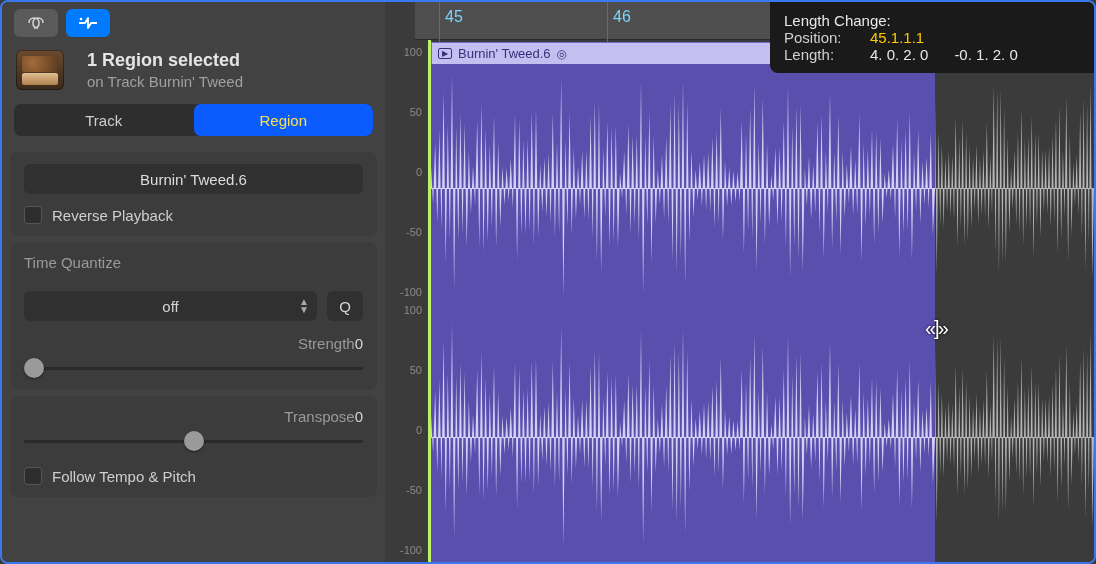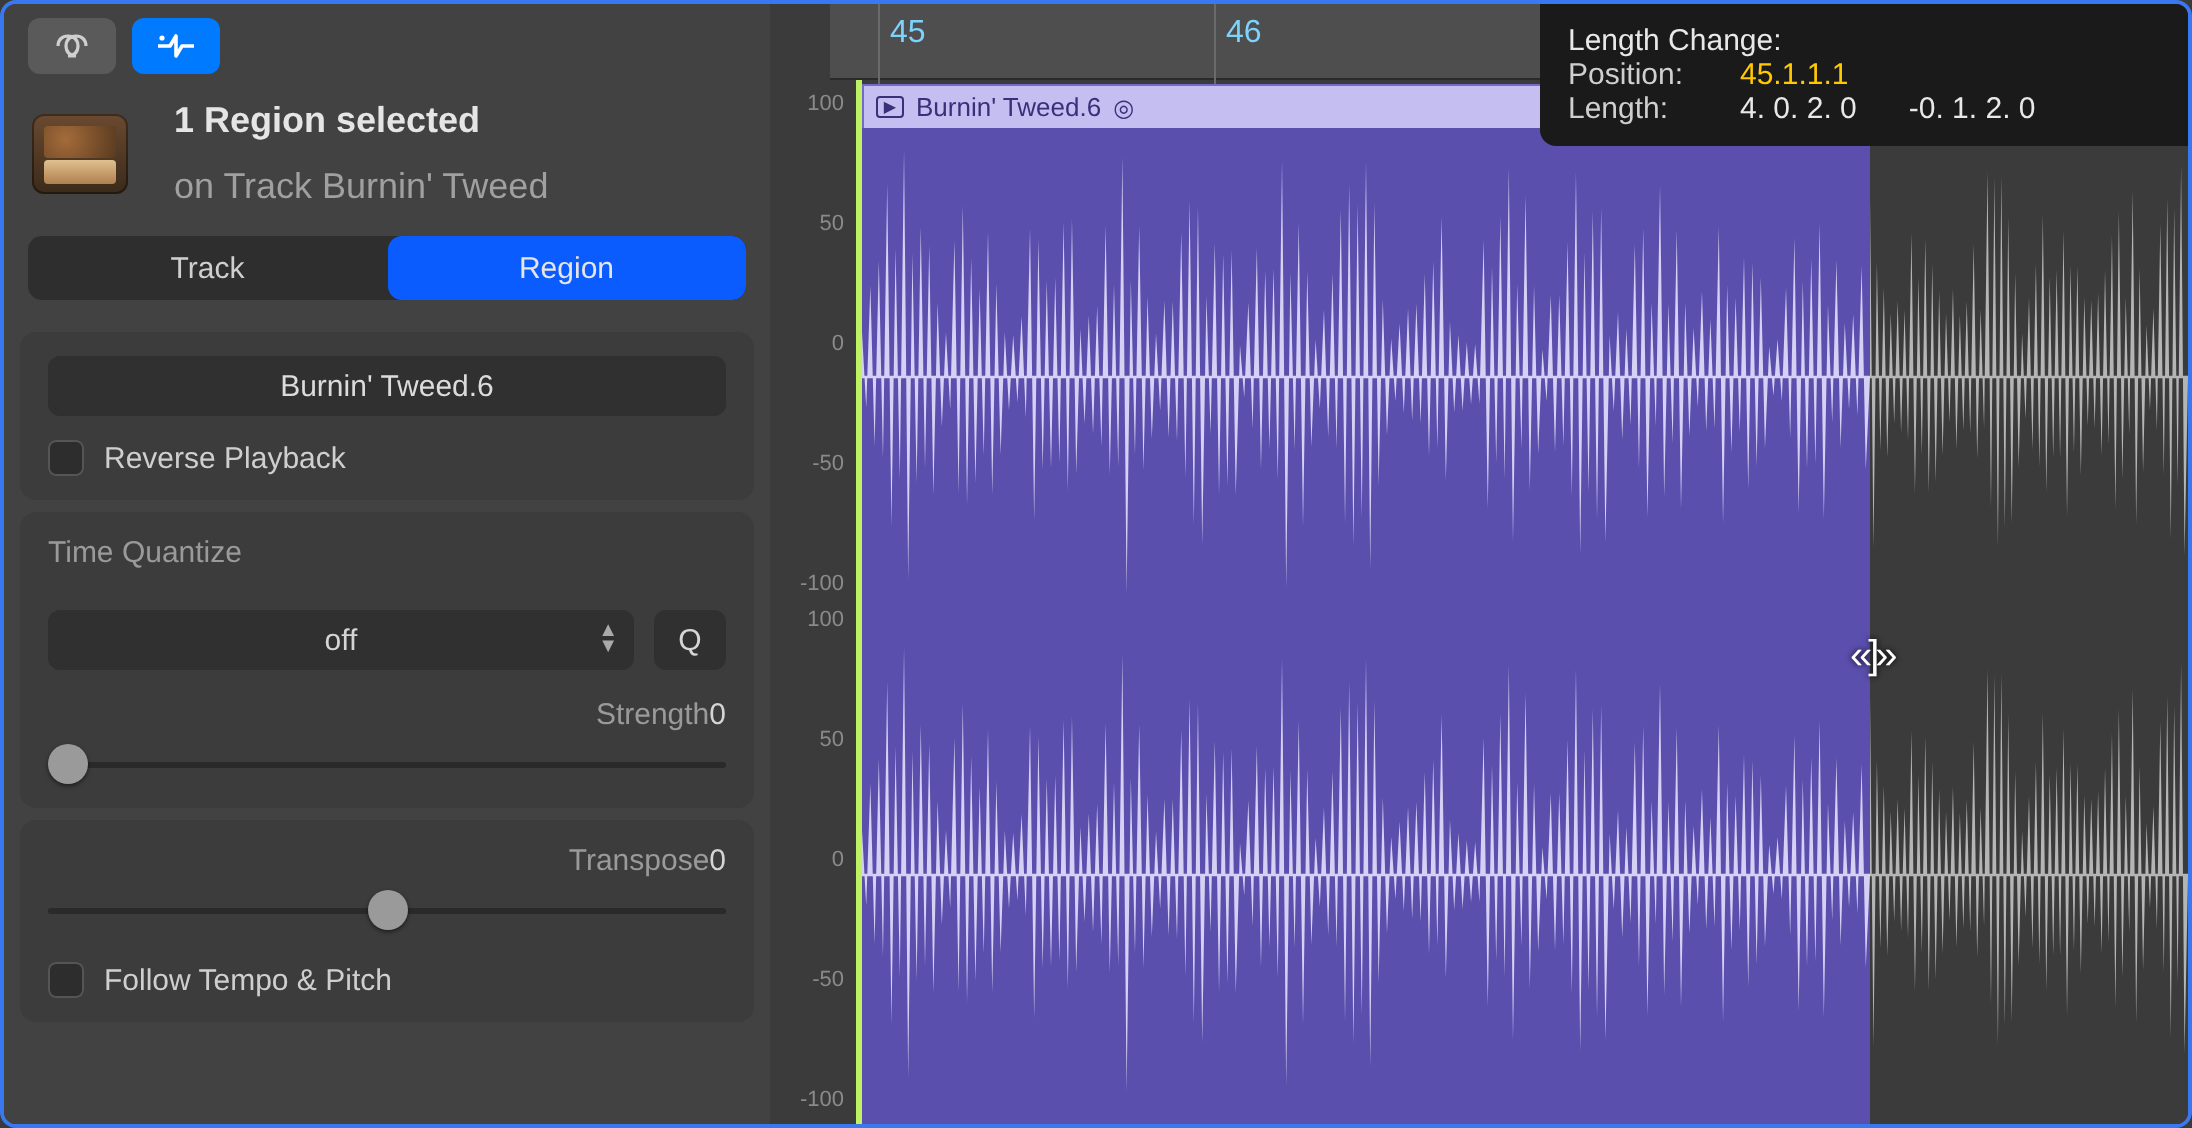--- a/index.html
+++ b/index.html
@@ -7,24 +7,24 @@
 .root{display:flex;width:1096px;height:564px;border:2px solid #3a78f2;border-radius:8px;overflow:hidden}
 .inspector{width:383px;height:100%;background:#424242;display:flex;flex-direction:column}
 .topbar{height:42px;display:flex;align-items:center;gap:8px;padding-left:12px}
 .loop-btn{width:44px;height:28px;border-radius:6px;background:#5a5a5a;display:flex;align-items:center;justify-content:center}
 .catch-btn{width:44px;height:28px;border-radius:6px;background:#007aff;display:flex;align-items:center;justify-content:center}
 .hdr{display:flex;align-items:center;gap:23px;padding:6px 14px 14px 14px}
 .trackimg{width:48px;height:40px;border-radius:6px;background:linear-gradient(#6a4a30,#3a2a1a);position:relative;overflow:hidden;box-shadow:inset 0 0 0 1px rgba(0,0,0,.4)}
 .trackimg::before{content:"";position:absolute;inset:6px 6px 18px 6px;background:radial-gradient(circle at 30% 40%,#a46b3a,#5a3b20);border-radius:2px}
 .trackimg::after{content:"";position:absolute;left:6px;right:6px;bottom:5px;height:12px;background:linear-gradient(#e0c090,#b08050);border-radius:2px}
 .hdr-t{font-size:18px;font-weight:600;color:#e5e5e5}
-.hdr-s{font-size:18px;color:#a0a0a0;margin-top:12px}
+.hdr-s{font-size:15px;color:#a0a0a0;margin-top:2px}
 .seg{display:flex;margin:0 12px 16px 12px;height:32px;border-radius:7px;overflow:hidden;background:#2e2e2e}
 .seg-half{flex:1;display:flex;align-items:center;justify-content:center;font-size:15px;cursor:pointer}
-.seg-half.active{background:#0a5cff;color:#e5e5e5;border-radius:7px}
+.seg-half.active{background:#0a5cff;color:#fde047;border-radius:7px}
 .seg-half:not(.active){color:#cfcfcf}
 .panel{background:#3c3c3c;margin:0 8px 6px 8px;border-radius:8px;padding:12px 14px}
 .name-field{height:30px;border-radius:6px;background:#303030;display:flex;align-items:center;justify-content:center;font-size:15px;color:#dcdcdc;margin-bottom:12px}
 .chk-row{display:flex;align-items:center;gap:10px;font-size:15px;color:#cfcfcf}
 .chk{width:18px;height:18px;border-radius:4px;background:#2d2d2d;box-shadow:inset 0 0 0 1px #555}
 .lbl{font-size:15px;color:#9a9a9a;margin-bottom:20px}
 .row{display:flex;align-items:center;gap:10px}
 .select{flex:1;height:30px;border-radius:6px;background:#303030;display:flex;align-items:center;justify-content:center;font-size:15px;color:#d5d5d5;position:relative}
 .chevud{position:absolute;right:8px;color:#aaa;font-size:10px;line-height:8px;display:flex;flex-direction:column}
 .q-btn{width:36px;height:30px;border-radius:6px;background:#303030;display:flex;align-items:center;justify-content:center;font-size:15px;color:#d5d5d5}

